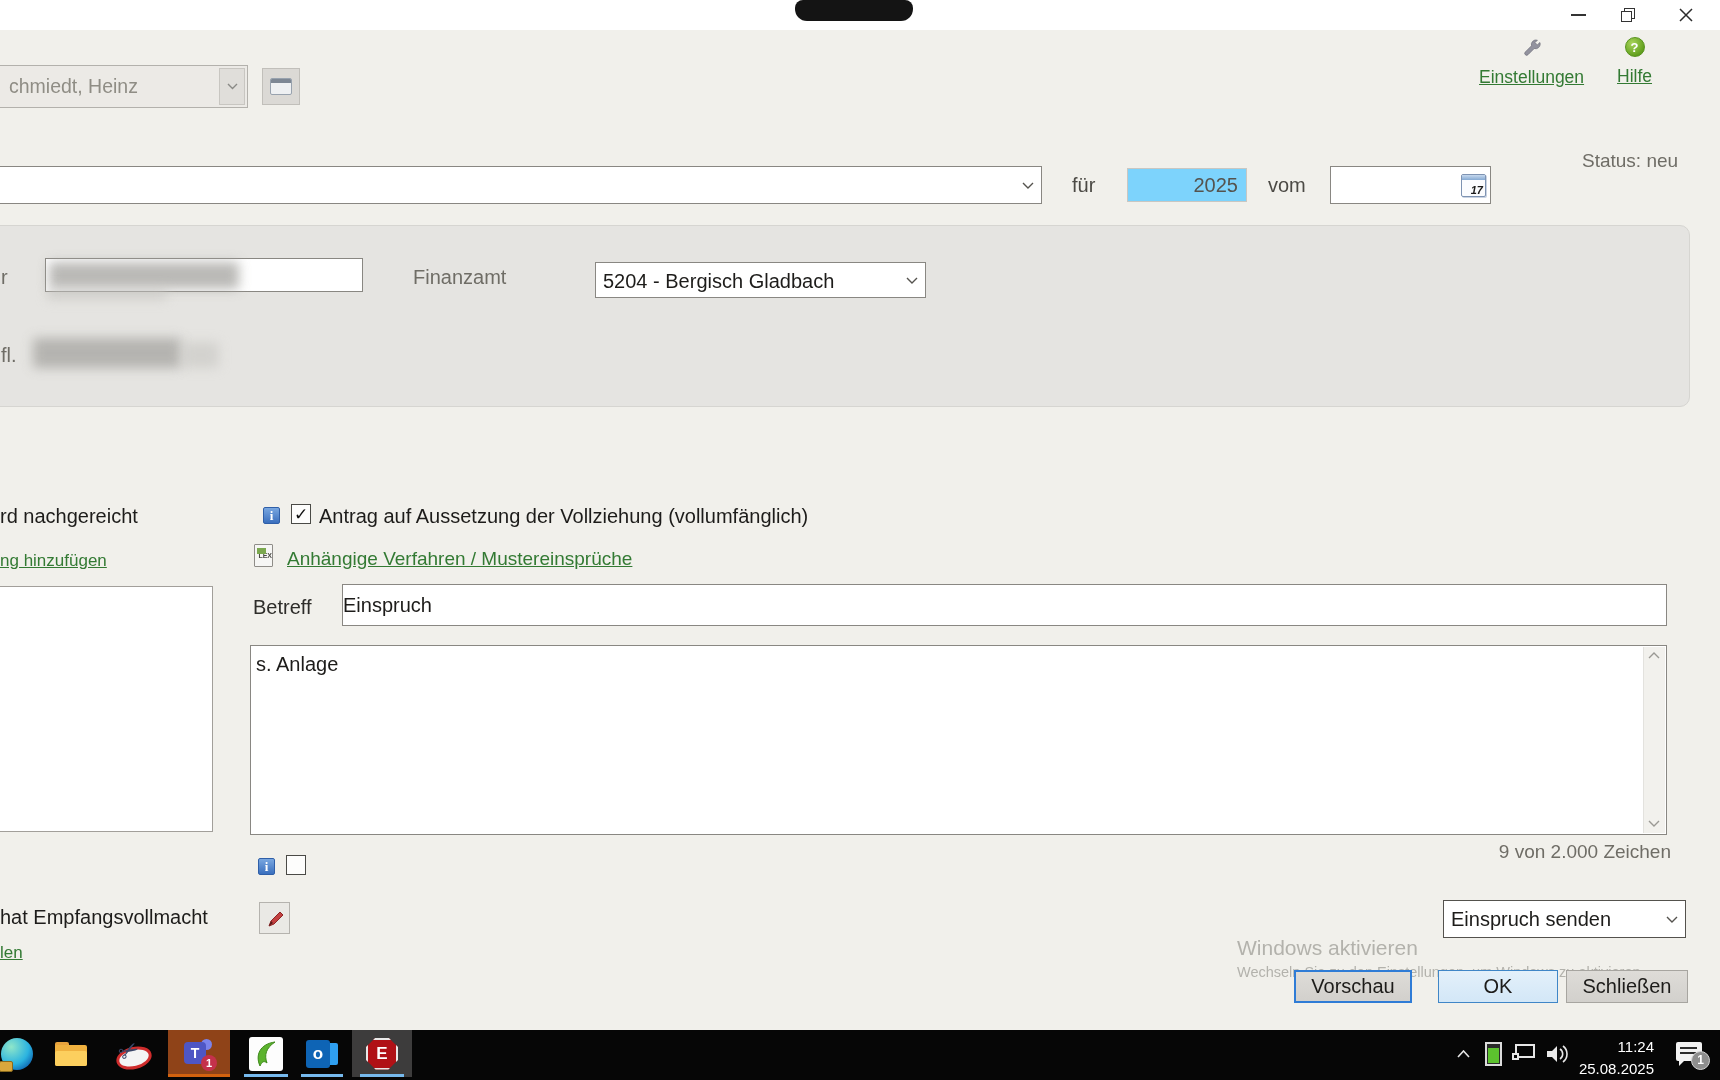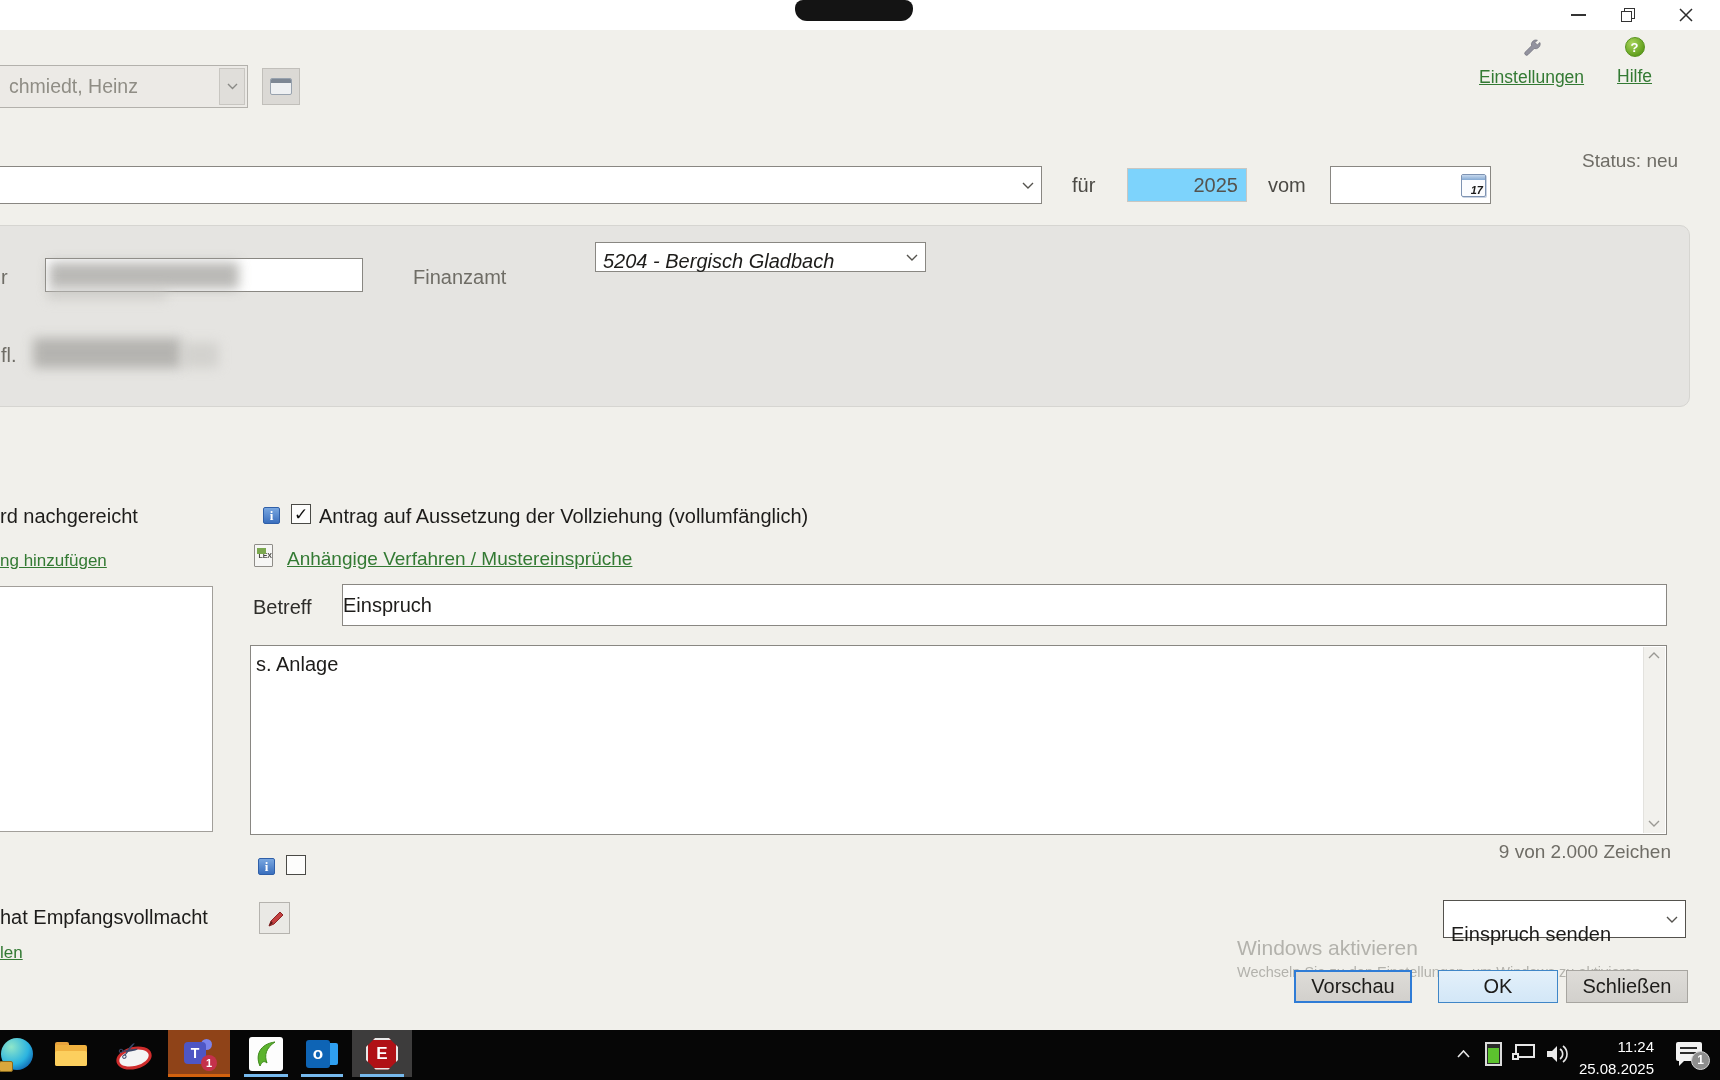--- a/index.html
+++ b/index.html
@@ -73,21 +73,21 @@
   .left-box{left:-24px;top:586px;width:237px;height:246px;background:#fff;border:1px solid #a29f9a;box-sizing:border-box;}
   .betreff-input{left:342px;top:584px;width:1325px;height:42px;line-height:40px;font-size:20px;color:#1d1c1a;}
   .msg-area{left:250px;top:645px;width:1417px;height:190px;background:#fff;border:1px solid #898782;box-sizing:border-box;}
   .msg-text{position:absolute;left:5px;top:7px;font-size:20px;color:#1d1c1a;}
   .msg-scroll{position:absolute;right:1px;top:1px;bottom:1px;width:21px;background:#f2f1ed;border-left:1px solid #e3e2de;}
   .msg-scroll svg{position:absolute;left:4px;}
   .counter{font-size:19px;color:#6f6d66;}
   
   .pen-btn{left:259px;top:902px;width:31px;height:32px;background:#eae9e5;border:1px solid #b5b3ae;}
   .send-select{left:1443px;top:900px;width:243px;height:38px;border:1px solid #54524d;}
-  .send-select .txt{position:absolute;left:7px;top:15px;line-height:36px;font-size:20px;color:#1d1c1a;}
+  .send-select .txt{position:absolute;left:7px;top:0;line-height:36px;font-size:20px;color:#1d1c1a;}
   .watermark1{font-size:21px;color:#b3b2ac;}
   .watermark2{font-size:14.5px;color:#b3b2ac;}
   .btn{height:33px;box-sizing:border-box;display:flex;align-items:center;justify-content:center;
     font-size:20px;color:#1d1c1a;background:linear-gradient(#dedcd8,#d2d0cc);border:1px solid #a7a5a0;cursor:pointer;z-index:5;}
   .btn.focus{border:2px solid #2f7cd6;}
   .btn.default{background:linear-gradient(#e3f0fa,#d3e7f7);border:1px solid #3f86c7;}
   
   .taskbar{left:0;top:1030px;width:1720px;height:50px;background:#060606;}
   .tile{position:absolute;top:0;height:47px;display:flex;align-items:center;justify-content:center;cursor:pointer;}
   .underline{position:absolute;bottom:0;height:3px;}
@@ -208,21 +208,21 @@
     </div>
   </div>
 
   <div class="abs panel">
     <div class="plabel" style="left:24px;top:40px;">r</div>
     <div class="abs input" style="left:68px;top:32px;width:318px;height:34px;">
       <div class="abs blur" style="left:3px;top:3px;width:190px;height:27px;"></div>
     </div>
     <div class="abs blur light" style="left:70px;top:62px;width:120px;height:12px;"></div>
     <div class="plabel" style="left:436px;top:40px;">Finanzamt</div>
-    <div class="abs select" style="left:618px;top:16px;width:331px;height:30px;font-style:italic;">
+    <div class="abs select" style="left:618px;top:36px;width:331px;height:36px;">
       <div class="abs" style="left:7px;top:0;line-height:37px;font-size:20px;color:#1d1c1a;">5204 - Bergisch Gladbach</div>
       <div class="sel-chev">
         <svg width="12" height="8" viewBox="0 0 12 8">
             <polyline points="1,1 6,6 11,1" fill="none" stroke="#55534e" stroke-width="1.4"></polyline>
           </svg>
       </div>
     </div>
     <div class="plabel" style="left:24px;top:118px;">fl.</div>
     <div class="abs blur" style="left:56px;top:112px;width:148px;height:30px;"></div>
     <div class="abs blur light" style="left:206px;top:116px;width:36px;height:26px;"></div>

